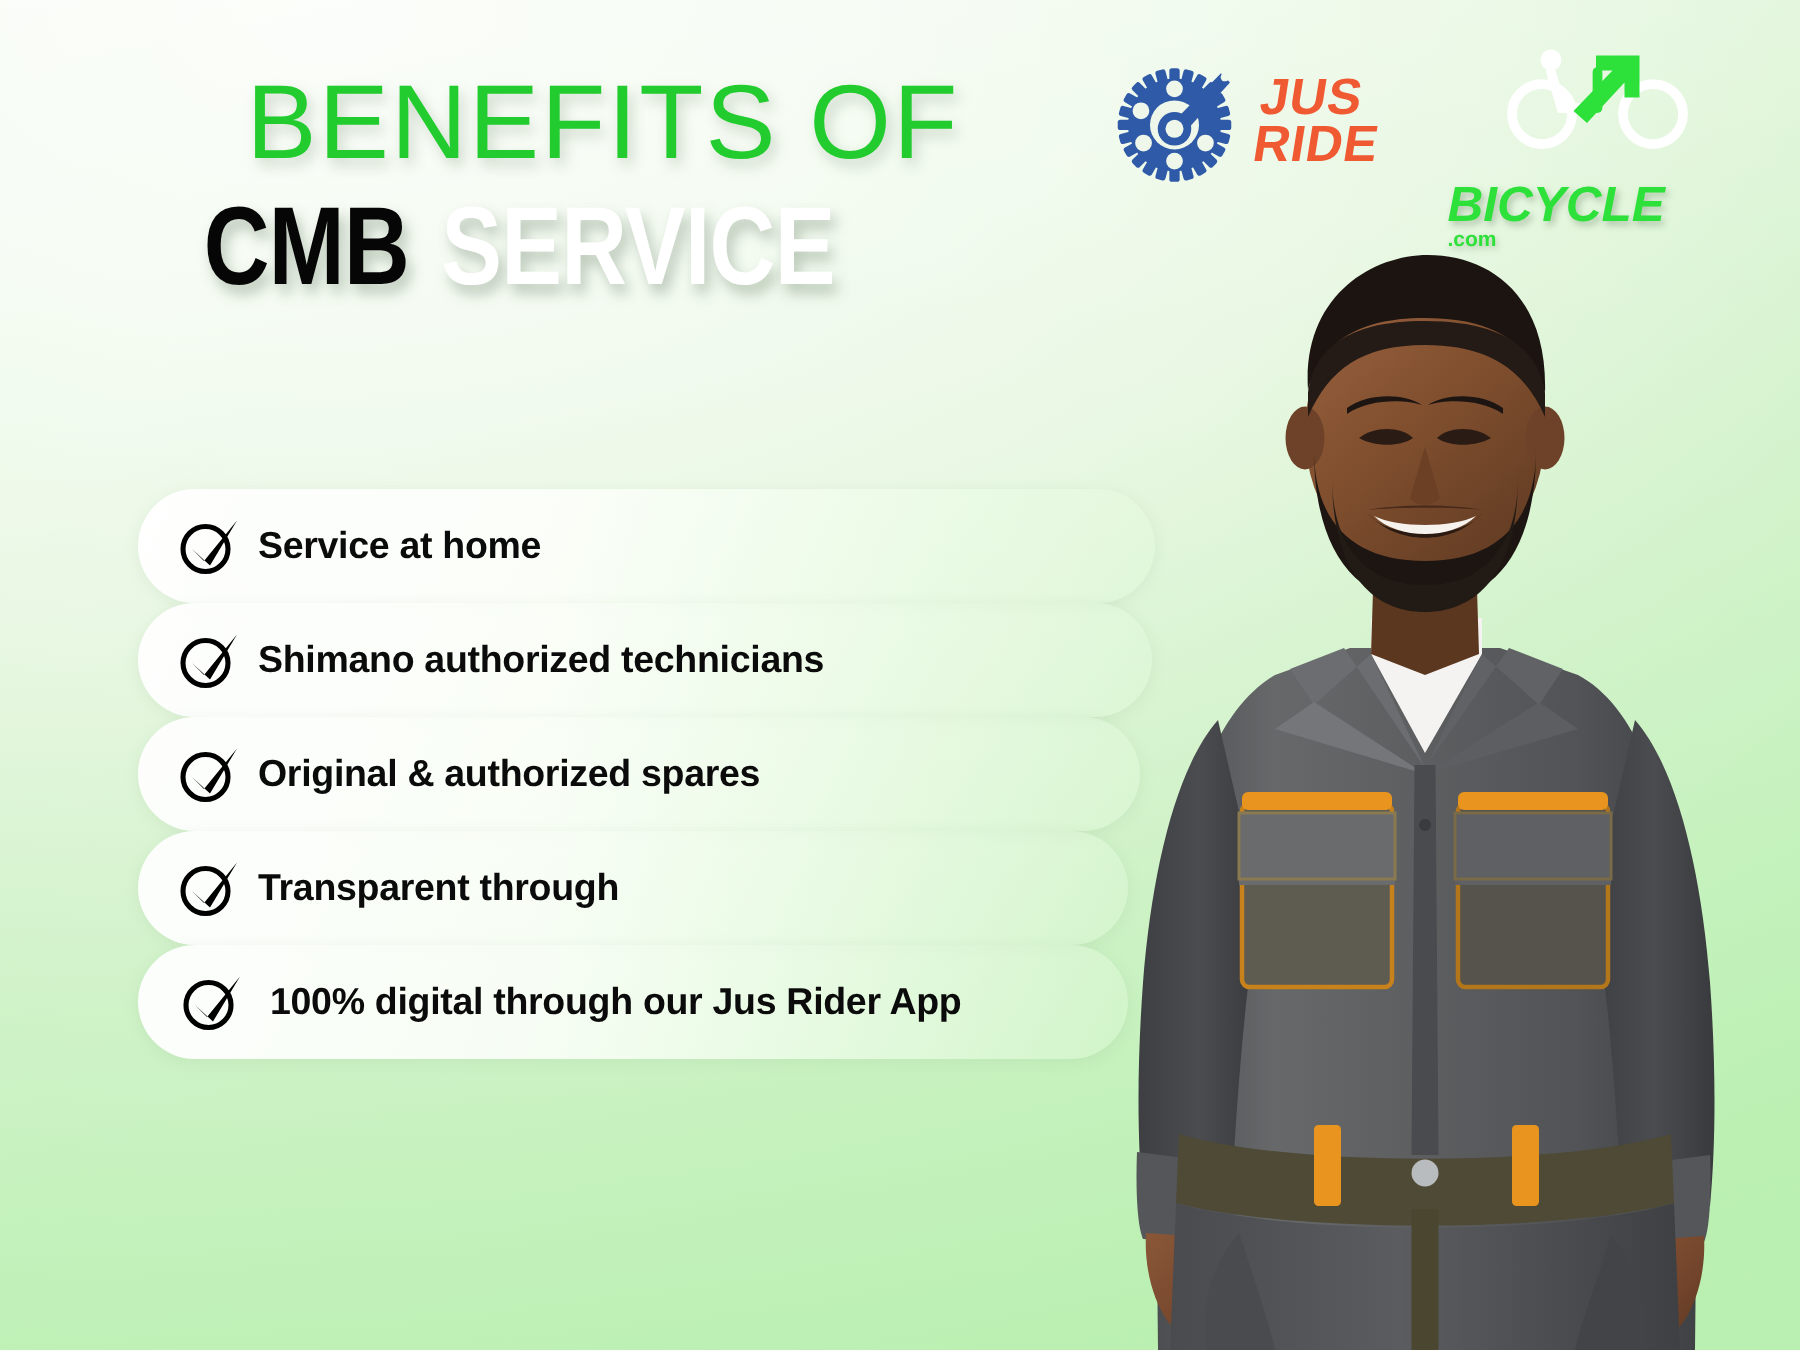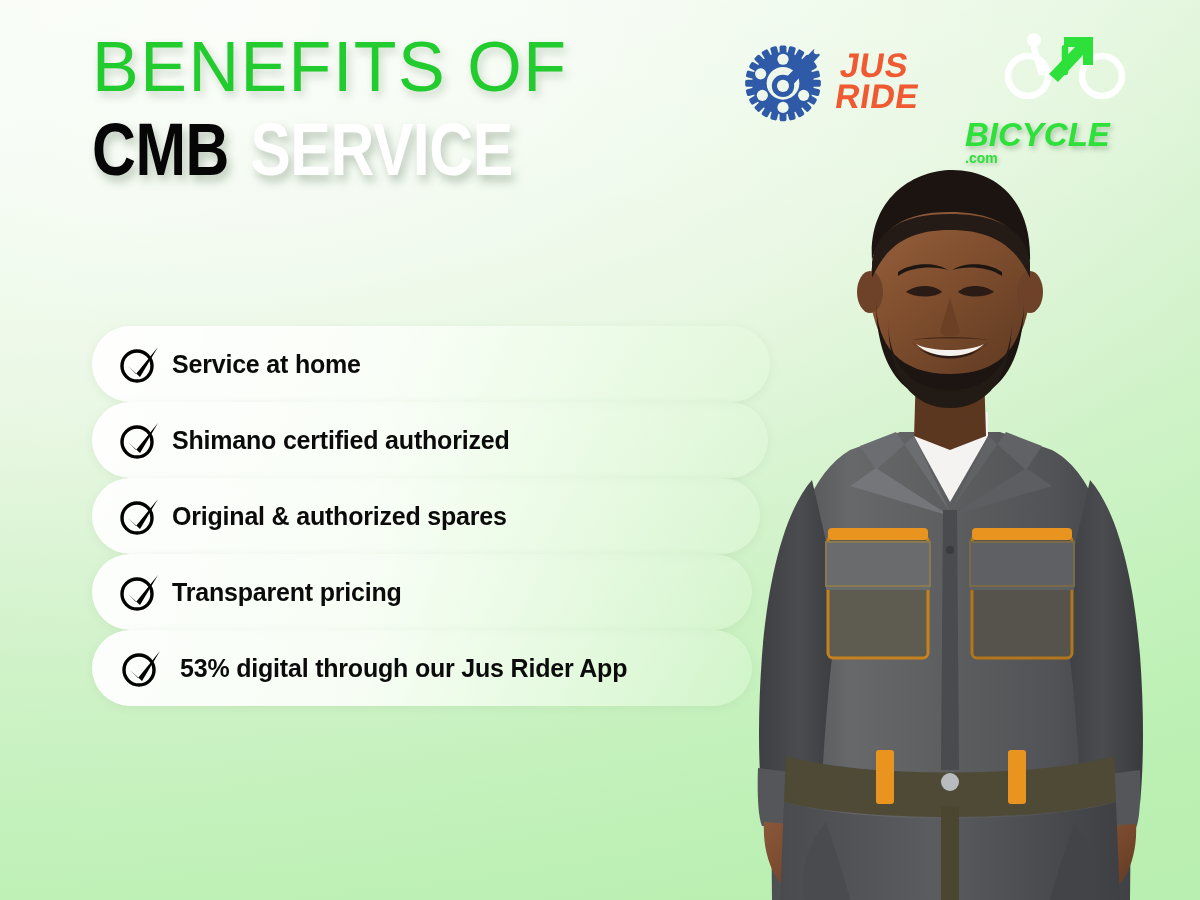--- a/index.html
+++ b/index.html
@@ -20,22 +20,23 @@
     position: absolute;
     inset: 0;
     background: linear-gradient(168deg, rgba(255,255,255,0.55) 0%, rgba(255,255,255,0.12) 38%, rgba(186,240,178,0.30) 78%, rgba(178,238,170,0.45) 100%);
     pointer-events: none;
   }
 
   
   .headline {
     position: absolute;
     left: 92px;
-    top: 34px;
+    top: 48px;
     width: 620px;
+    text-align: center;
   }
   .head-line1 {
     font-size: 70px;
     line-height: 0.96;
     font-weight: 400;
     color: #22cc2e;
     letter-spacing: 1.5px;
     white-space: nowrap;
     text-shadow: 3px 5px 9px rgba(90,120,85,0.28);
   }
@@ -296,51 +297,51 @@
       <span class="pill-label">Service at home</span>
     </div>
 
     <div class="pill pill-2">
       <span class="check-icon">
         <svg width="42" height="42" viewBox="0 0 42 42">
           <circle cx="19" cy="23" r="15" fill="none" stroke="#000" stroke-width="3.4"></circle>
           <path d="M10 23 L18 31 L40 4 L22 34 Z" fill="#000"></path>
         </svg>
       </span>
-      <span class="pill-label">Shimano certified authorized</span>
+      <span class="pill-label">Shimano authorized technicians</span>
     </div>
 
     <div class="pill pill-3">
       <span class="check-icon">
         <svg width="42" height="42" viewBox="0 0 42 42">
           <circle cx="19" cy="23" r="15" fill="none" stroke="#000" stroke-width="3.4"></circle>
           <path d="M10 23 L18 31 L40 4 L22 34 Z" fill="#000"></path>
         </svg>
       </span>
       <span class="pill-label">Original &amp; authorized spares</span>
     </div>
 
     <div class="pill pill-4">
       <span class="check-icon">
         <svg width="42" height="42" viewBox="0 0 42 42">
           <circle cx="19" cy="23" r="15" fill="none" stroke="#000" stroke-width="3.4"></circle>
           <path d="M10 23 L18 31 L40 4 L22 34 Z" fill="#000"></path>
         </svg>
       </span>
-      <span class="pill-label">Transparent pricing</span>
+      <span class="pill-label">Transparent through</span>
     </div>
 
     <div class="pill pill-5">
       <span class="check-icon">
         <svg width="42" height="42" viewBox="0 0 42 42">
           <circle cx="19" cy="23" r="15" fill="none" stroke="#000" stroke-width="3.4"></circle>
           <path d="M10 23 L18 31 L40 4 L22 34 Z" fill="#000"></path>
         </svg>
       </span>
-      <span class="pill-label">53% digital through our Jus Rider App</span>
+      <span class="pill-label">100% digital through our Jus Rider App</span>
     </div>
   </div>
 
   <div class="person">
     <svg width="500" height="750" viewBox="0 0 500 750">
       <defs>
         <linearGradient id="coatG" x1="0" y1="0" x2="1" y2="0">
           <stop offset="0%" stop-color="#4c4d50"></stop>
           <stop offset="22%" stop-color="#67686a"></stop>
           <stop offset="52%" stop-color="#5c5d5f"></stop>

